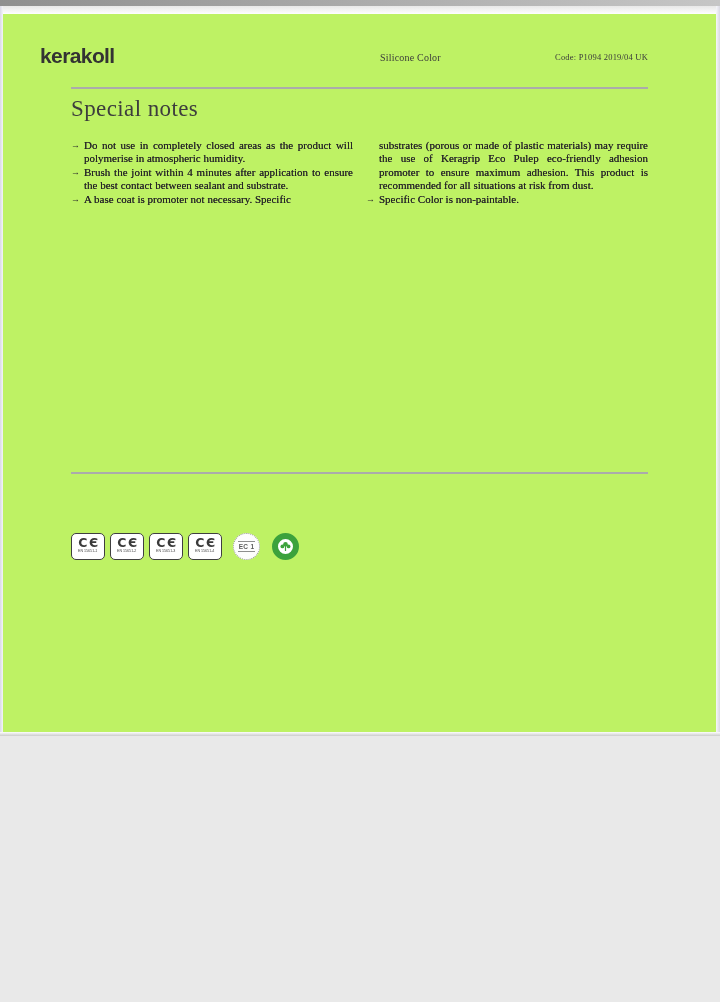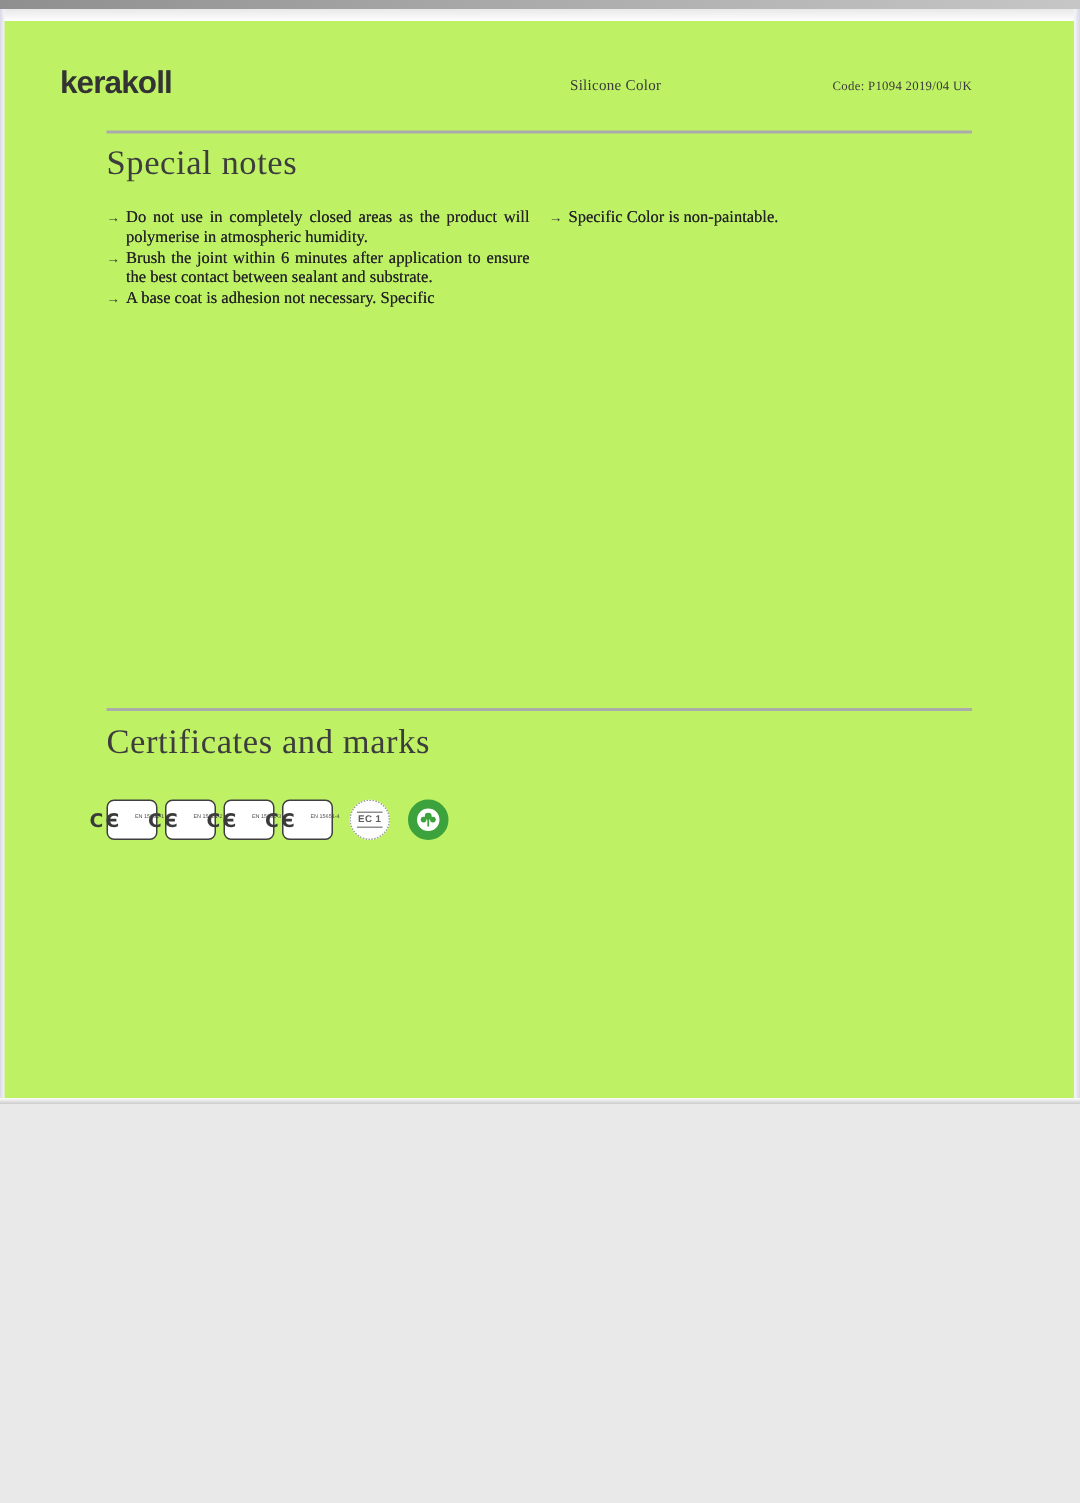--- a/index.html
+++ b/index.html
@@ -47,21 +47,21 @@
   .note-item { position:relative; padding-left:13px;
     font-size:11px; line-height:13.4px; text-align:justify;
     color:#242424; text-shadow:0 0 0.3px #3a3a3a; }
   .note-item .arrow { position:absolute; left:0; top:0;
     font-size:9px; text-shadow:none; color:#2e2e2e; }
 
   
   .icons { position:absolute; left:71px; top:533px;
     display:flex; align-items:flex-start; gap:5px; }
   .ce-box { width:34px; height:27px; border:1.6px solid #3f3f3f; border-radius:5px;
-    display:flex; flex-direction:row; align-items:center; justify-content:center;
+    display:flex; flex-direction:column; align-items:center; justify-content:center;
     background:#fff; }
   .ce-glyph { font-family:"DejaVu Sans", sans-serif; font-weight:bold;
     font-size:12.5px; line-height:12px; letter-spacing:1.5px; color:#3a3a3a;
     margin-left:2px; }
   .ce-std { font-size:7px; line-height:7px; transform:scale(0.52);
     transform-origin:center top; color:#4a4a4a; white-space:nowrap;
     font-family:"Liberation Sans", sans-serif; }
   .ec1-stamp { margin-left:6px; width:27px; height:27px; border-radius:50%;
     border:1.6px dotted #9a9a9a; background:#fdfdfd;
     display:flex; align-items:center; justify-content:center; }
@@ -86,30 +86,30 @@
   <div class="logo">kerakoll</div>
   <div class="hdr-center">Silicone Color</div>
   <div class="hdr-right">Code: P1094 2019/04 UK</div>
 
   <hr class="rule rule-1">
   <h1 class="section-title title-1">Special notes</h1>
 
   <div class="cols">
     <div class="col" id="col-left">
         <div class="note-item"><span class="arrow">→</span><span>Do not use in completely closed areas as the product will polymerise in atmospheric humidity.</span></div>
-        <div class="note-item"><span class="arrow">→</span><span>Brush the joint within 6 minutes after application to ensure the best contact between sealant and substrate.</span></div>
-        <div class="note-item"><span class="arrow">→</span><span>A base coat is adhesion not necessary. Specific</span></div>
+        <div class="note-item"><span class="arrow">→</span><span>Brush the joint within 4 minutes after application to ensure the best contact between sealant and substrate.</span></div>
+        <div class="note-item"><span class="arrow">→</span><span>A base coat is promoter not necessary. Specific</span></div>
       </div>
     <div class="col" id="col-right">
+        <div class="note-item"><span>substrates (porous or made of plastic materials) may require the use of Keragrip Eco Pulep eco-friendly adhesion promoter to ensure maximum adhesion. This product is recommended for all situations at risk from dust.</span></div>
         <div class="note-item"><span class="arrow">→</span><span>Specific Color is non-paintable.</span></div>
       </div>
   </div>
 
   <hr class="rule rule-2">
-  <h1 class="section-title title-2">Certificates and marks</h1>
 
   <div class="icons" id="cert-icons">
 
     <div class="ce-box">
         <span class="ce-glyph">CЄ</span>
         <span class="ce-std">EN 15651-1</span>
       </div>
       <div class="ce-box">
         <span class="ce-glyph">CЄ</span>
         <span class="ce-std">EN 15651-2</span>

